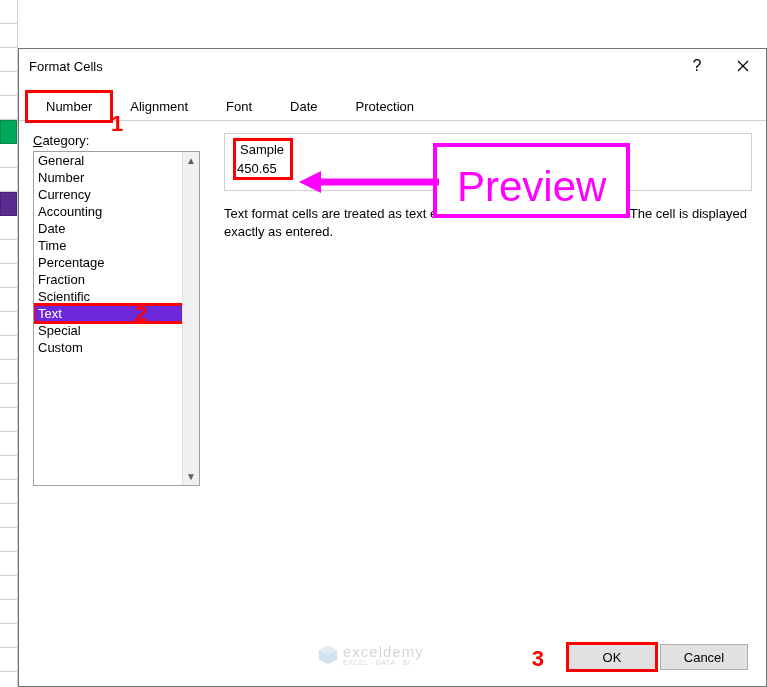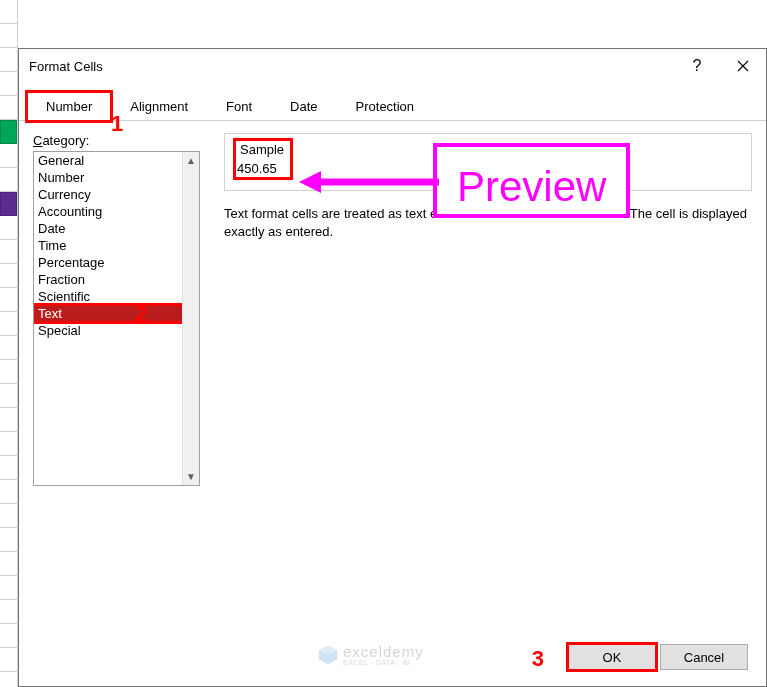--- a/index.html
+++ b/index.html
@@ -85,21 +85,21 @@
     background: #fff;
     position: relative;
     overflow: hidden;
   }
   .listbox .item {
     padding: 1px 4px;
     font-size: 13px;
     cursor: default;
   }
   .listbox .item.selected {
-    background: #b91c1c;
+    background: #6d28d9;
     color: #fff;
   }
   .listbox .scrollbar {
     position: absolute;
     right: 0; top: 0; bottom: 0;
     width: 17px;
     background: #f0f0f0;
     border-left: 1px solid #e0e0e0;
   }
   .listbox .scrollbar .arrow {
@@ -251,20 +251,21 @@
       <div class="item">Number</div>
       <div class="item">Currency</div>
       <div class="item">Accounting</div>
       <div class="item">Date</div>
       <div class="item">Time</div>
       <div class="item">Percentage</div>
       <div class="item">Fraction</div>
       <div class="item">Scientific</div>
       <div class="item selected highlight-red">Text</div>
       <div class="item">Special</div>
+      <div class="item">Custom</div>
       <div class="scrollbar">
         <div class="arrow">▲</div>
         <div style="position:absolute;bottom:0;left:0;right:0;" class="arrow">▼</div>
       </div>
     </div>
 
     <div class="right-panel">
       <div class="sample-box">
         <div class="sample-title-wrap highlight-red" style="padding:2px 4px 2px 2px;">
           <div class="sample-title">Sample</div>

